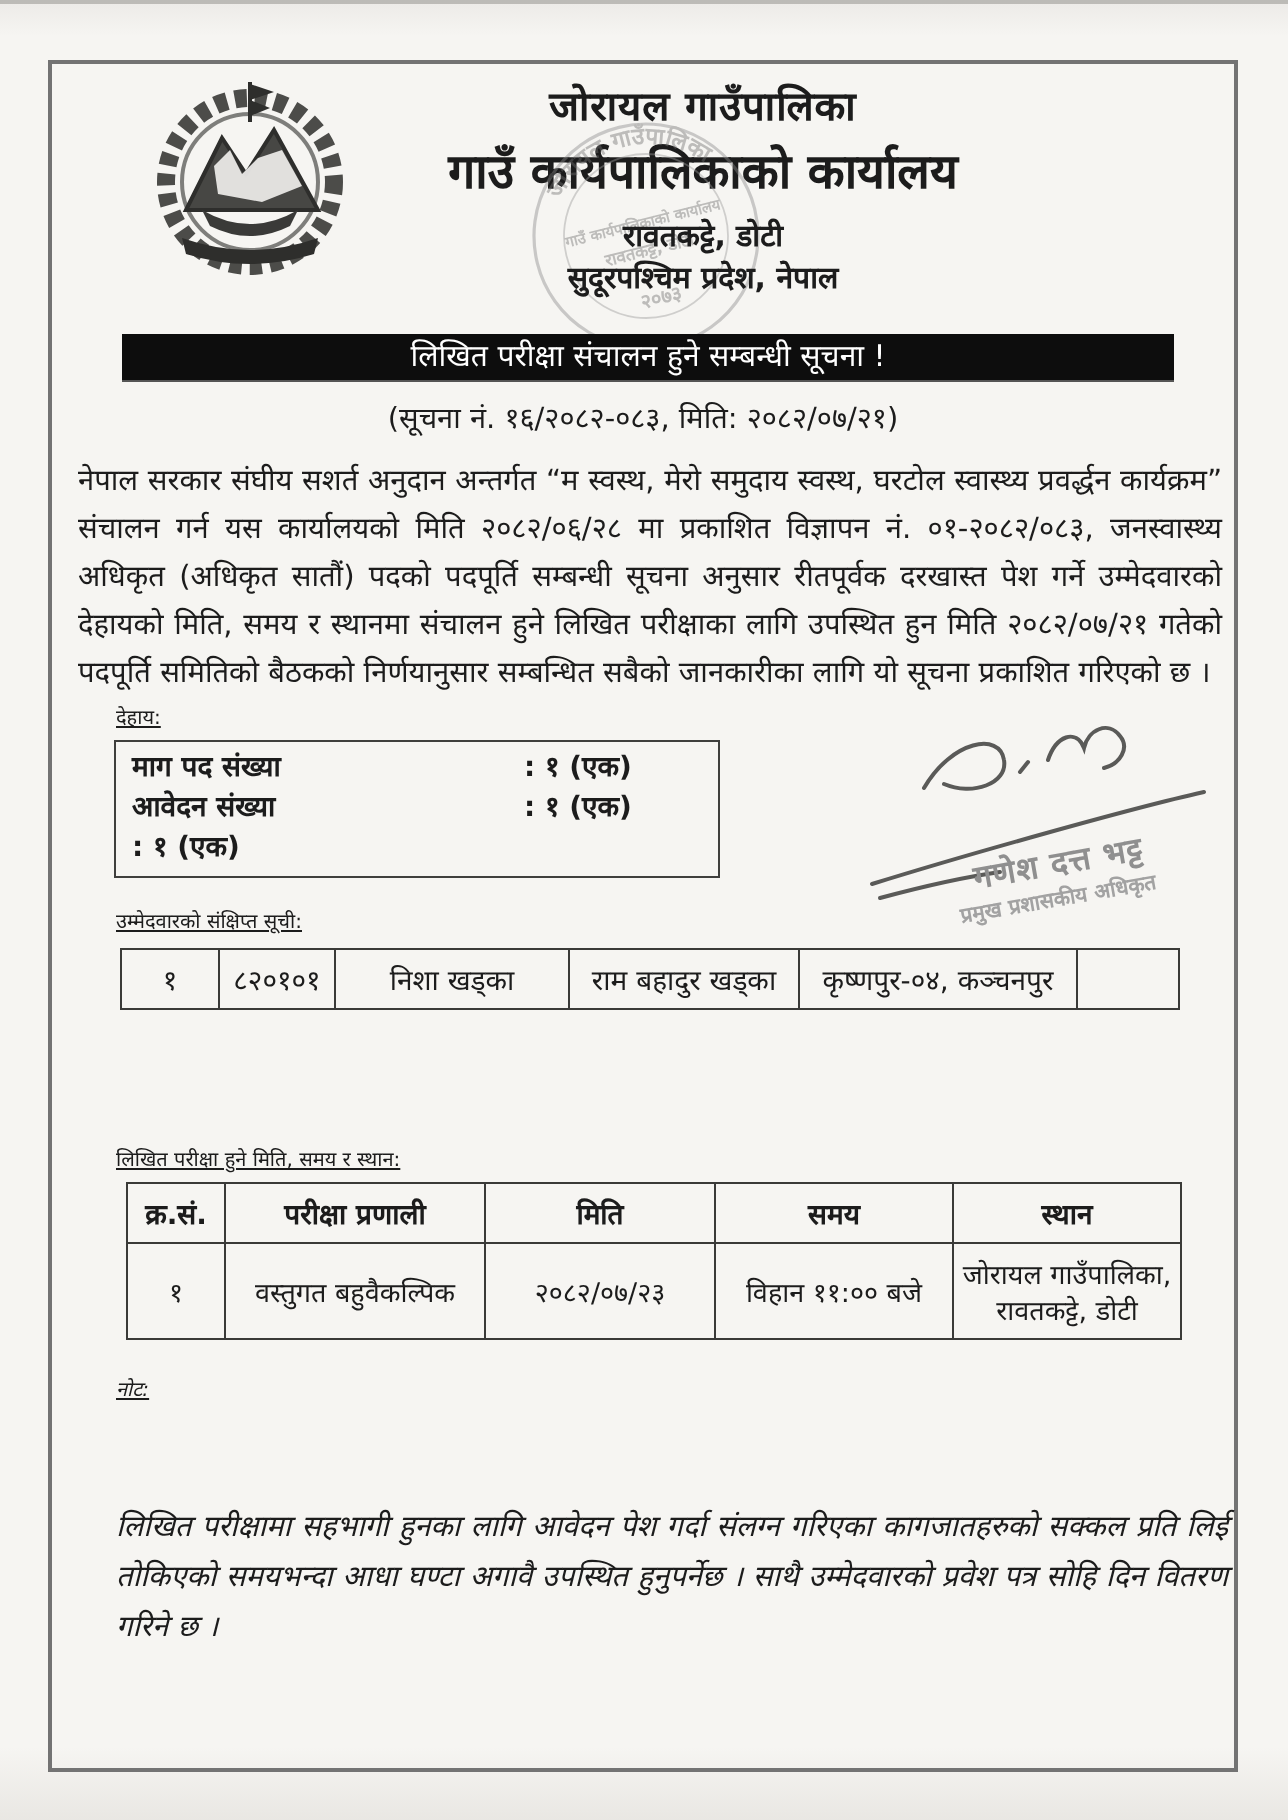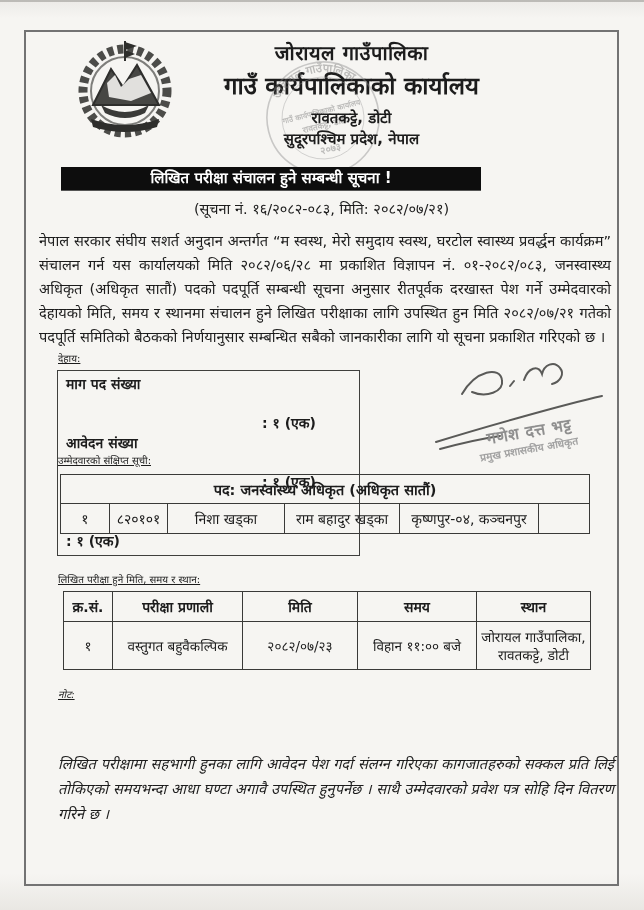--- a/index.html
+++ b/index.html
@@ -27,43 +27,43 @@
   .title-2 { position: absolute; left: 120px; right: 60px; top: 36px; text-align: center;
              font-size: 24px; font-weight: bold; }
   .addr-line { position: absolute; left: 120px; right: 60px; top: 75px; text-align: center;
                font-size: 15px; font-weight: bold; }
   .prov-line { position: absolute; left: 120px; right: 60px; top: 96px; text-align: center;
                font-size: 15px; font-weight: bold; }
   .header-stamp { position: absolute; left: 237px; top: 26px; width: 120px; height: 120px;
                   pointer-events: none; }
   
   .banner {
-    position: absolute; left: 35px; top: 135px; width: 420px; height: 23px;
+    position: absolute; left: 35px; top: 135px; width: 526px; height: 23px;
     background: #0d0d0d; color: #ffffff; text-align: center;
-    font-size: 15px; font-weight: bold; line-height: 23px;
+    font-size: 15px; font-weight: normal; line-height: 23px;
     box-shadow: 0 1px 0 #555;
   }
   .notice-meta { position: absolute; left: 0; right: 0; top: 166px; text-align: center;
                  font-size: 14.5px; font-weight: normal; }
   
   .body-par {
     position: absolute; left: 13px; top: 197px; width: 572px;
     font-size: 14.6px; line-height: 24px; text-align: justify;
   }
   
   .sec-heading { font-size: 10px; font-weight: normal; text-decoration: underline; text-align: right; }
   .summary-heading { position: absolute; left: 32px; top: 319px; }
   .summary-box {
     position: absolute; left: 31px; top: 338px; width: 303px;
     border: 1.3px solid #3f3f3d; padding: 3px 8px 4px 8px;
     font-size: 14px; font-weight: bold;
   }
   .summary-row { display: flex; line-height: 20px; }
   .summary-row .lbl { width: 196px; flex: 0 0 196px; }
-  .summary-row .val { flex: 1; margin-top: 39px; }
+  .summary-row .val { flex: 1; }
   
   .signature { position: absolute; left: 400px; top: 322px; width: 190px; height: 125px; }
   .sig-svg { position: absolute; left: 0; top: 0; }
   .sig-name {
     position: absolute; left: 28px; top: 66px; width: 150px; text-align: center;
     font-size: 16px; font-weight: bold; color: #8f8f8f;
     transform: rotate(-10deg); letter-spacing: .5px;
   }
   .sig-title {
     position: absolute; left: 28px; top: 88px; width: 150px; text-align: center;
@@ -180,23 +180,20 @@
   <table class="tbl-candidates">
     <colgroup>
       <col style="width:49px">
         <col style="width:58px">
         <col style="width:117px">
       <col style="width:115px">
         <col style="width:139px">
         <col style="width:51px">
     </colgroup>
     <tbody>
-      <tr class="post-row">
-        <td colspan="6">पद: जनस्वास्थ्य अधिकृत (अधिकृत सातौं)</td>
-      </tr>
       <tr class="data-row">
         <td>१</td>
         <td>८२०१०१</td>
         <td>निशा खड्का</td>
         <td>राम बहादुर खड्का</td>
         <td>कृष्णपुर-०४, कञ्चनपुर</td>
         <td></td>
       </tr>
     </tbody>
   </table>

